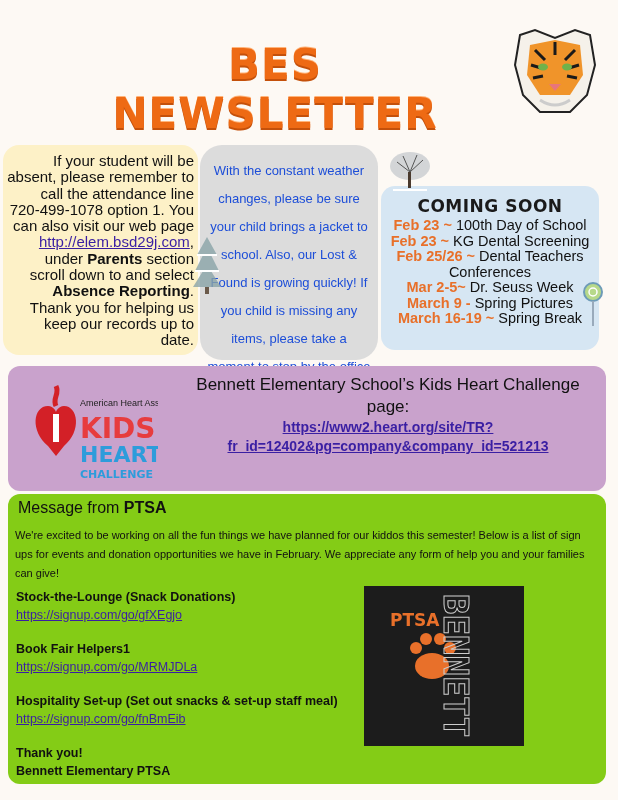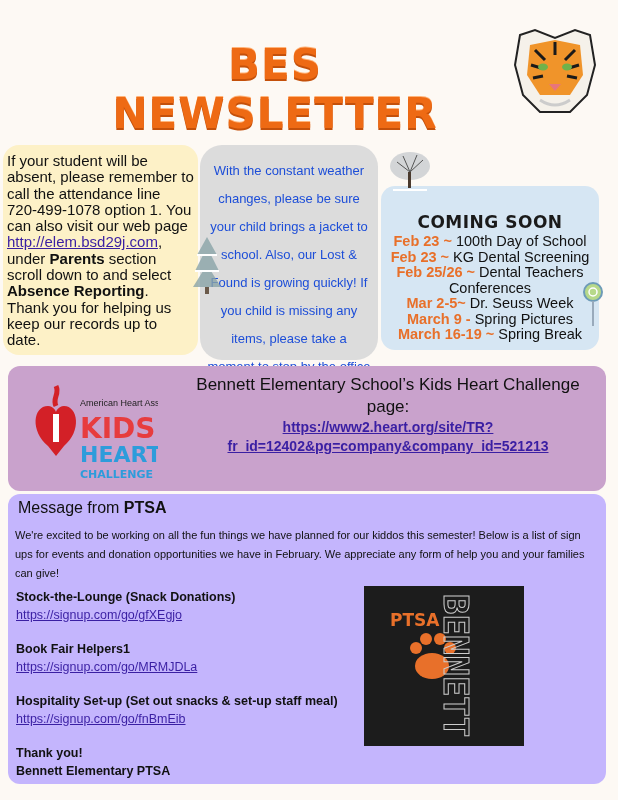--- a/index.html
+++ b/index.html
@@ -1,27 +1,27 @@
 <!DOCTYPE html>
 <html><head>
 <meta charset="utf-8">
 <style>
   html, body { margin:0; padding:0; }
   body { width:618px; height:800px; background:#fdf9f4; position:relative; overflow:hidden; font-family:"DejaVu Sans", sans-serif; }
   .title { position:absolute; left:75px; top:40px; width:400px; text-align:center; font-family:"DejaVu Sans", sans-serif; font-weight:bold; font-size:42px; color:#ee6a14; letter-spacing:1px; text-shadow: 0 2px 0 #c4500a, 0 -1px 0 #ffb47a; }
   .tiger { position:absolute; left:505px; top:20px; width:100px; height:100px; }
   .box { position:absolute; border-radius:16px; box-sizing:border-box; }
-  .yellow { left:3px; top:145px; width:195px; height:210px; background:#fdf1c7; padding:8px 4px; text-align:left; font-size:15px; line-height:16.3px; color:#111; font-family:"Liberation Sans", sans-serif; }
+  .yellow { left:3px; top:145px; width:195px; height:210px; background:#fdf1c7; padding:8px 4px; text-align:right; font-size:15px; line-height:16.3px; color:#111; font-family:"Liberation Sans", sans-serif; }
   .grey { left:200px; top:145px; width:178px; height:215px; background:#dcdcdc; border-radius:22px; padding:12px 6px; text-align:center; font-size:13px; line-height:28px; color:#1d4ed8; font-family:"Liberation Sans", sans-serif; }
-  .blue { left:381px; top:186px; width:218px; height:164px; background:#d6e6f3; border-radius:14px; padding:26px 2px; text-align:center; font-family:"Liberation Sans", sans-serif; }
+  .blue { left:381px; top:186px; width:218px; height:164px; background:#d6e6f3; border-radius:14px; padding:10px 2px; text-align:center; font-family:"Liberation Sans", sans-serif; }
   .blue .heading { font-weight:bold; font-size:17px; color:#1a1a1a; font-family:"DejaVu Sans", sans-serif; letter-spacing:0.5px; margin-bottom:2px; }
   .blue .ev { font-size:14.5px; line-height:15.5px; color:#111; }
   .blue .d { color:#e8702a; font-weight:bold; }
   .purple { left:8px; top:366px; width:598px; height:125px; background:#c9a2cc; border-radius:12px; }
-  .pink { left:8px; top:494px; width:598px; height:290px; background:#c4b5fd; border-radius:12px; }
+  .pink { left:8px; top:494px; width:598px; height:290px; background:#84cc16; border-radius:12px; }
   a, .link { color:#3a1fa3; text-decoration:underline; }
   .aha { position:absolute; left:20px; top:10px; width:130px; height:110px; }
   .purple .txt { position:absolute; left:170px; top:8px; width:420px; text-align:center; font-family:"Liberation Sans", sans-serif; color:#111; }
   .purple .t1 { font-size:17px; line-height:22px; }
   .purple .t2 { font-size:14px; margin-top:6px; }
   .purple .t3 { font-size:14px; font-weight:bold; line-height:19px; }
   .pink .head { position:absolute; left:10px; top:5px; font-size:16px; color:#111; font-family:"Liberation Sans", sans-serif; }
   .pink .intro { position:absolute; left:7px; top:32px; width:586px; font-size:11px; line-height:19px; color:#111; font-family:"Liberation Sans", sans-serif; }
   .pink .signups { position:absolute; left:8px; top:95px; width:360px; font-size:12.5px; line-height:17.5px; font-family:"Liberation Sans", sans-serif; color:#111; }
   .pink .signups .lbl { font-weight:bold; }

